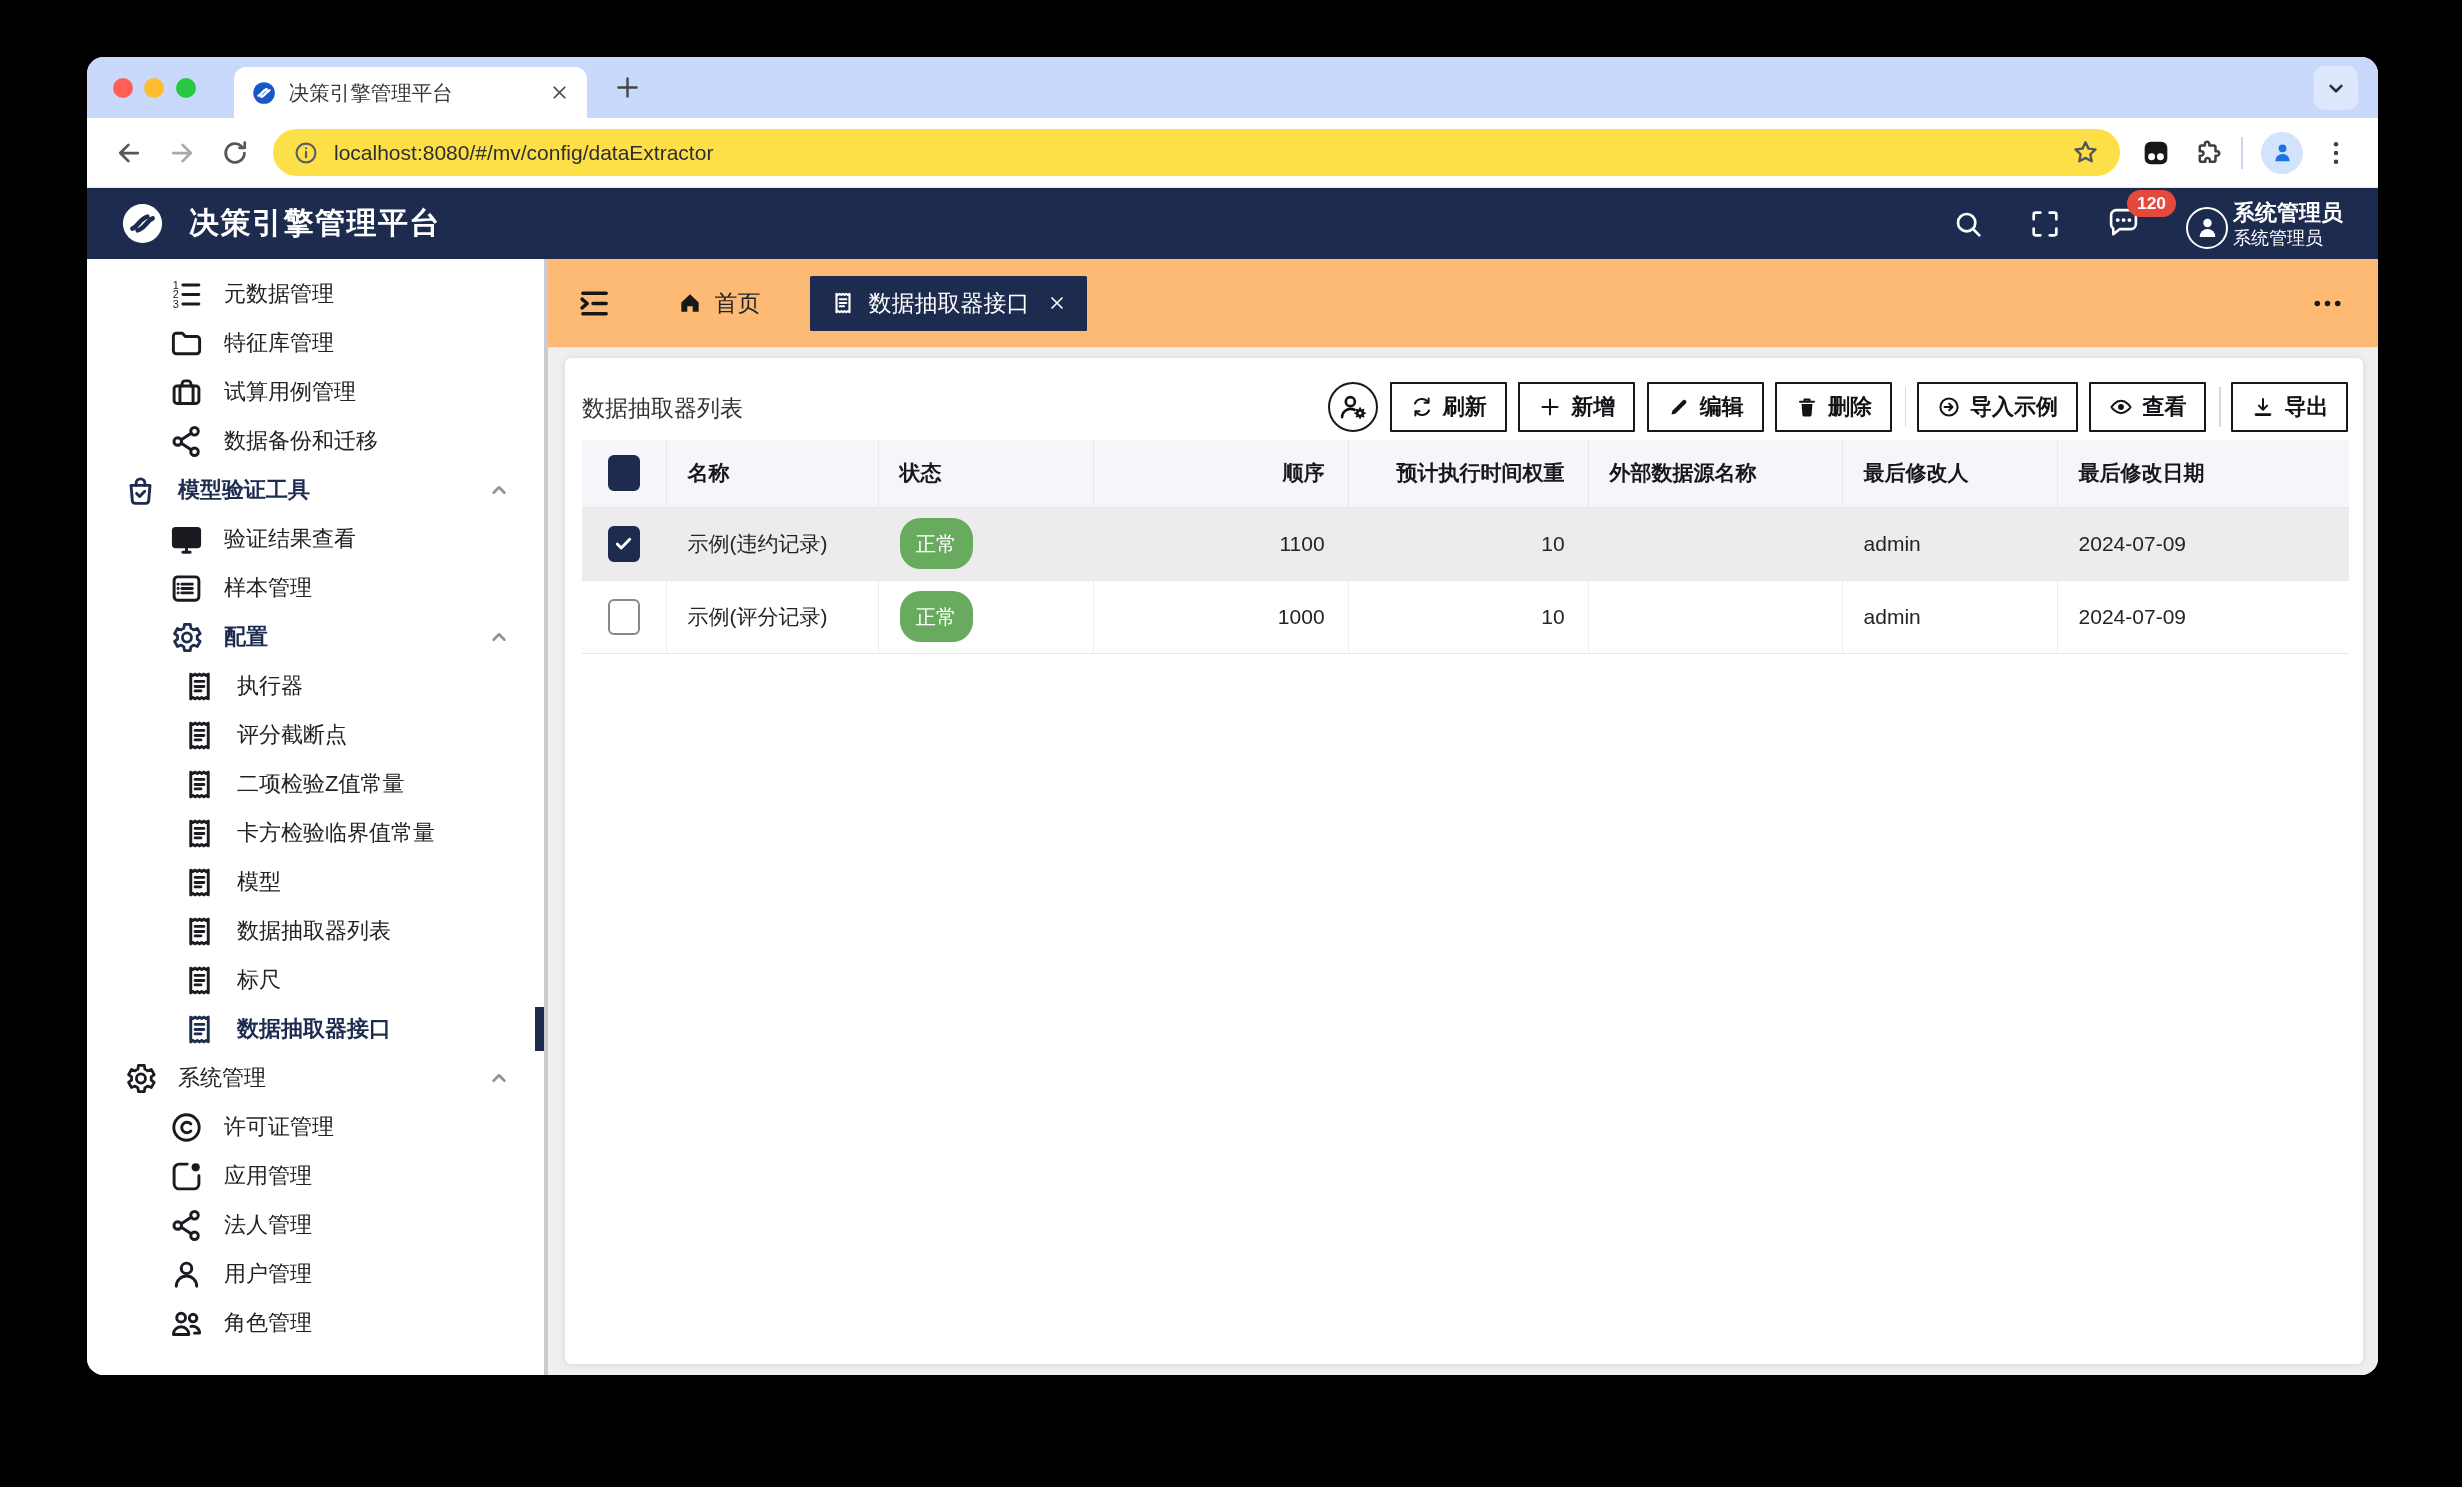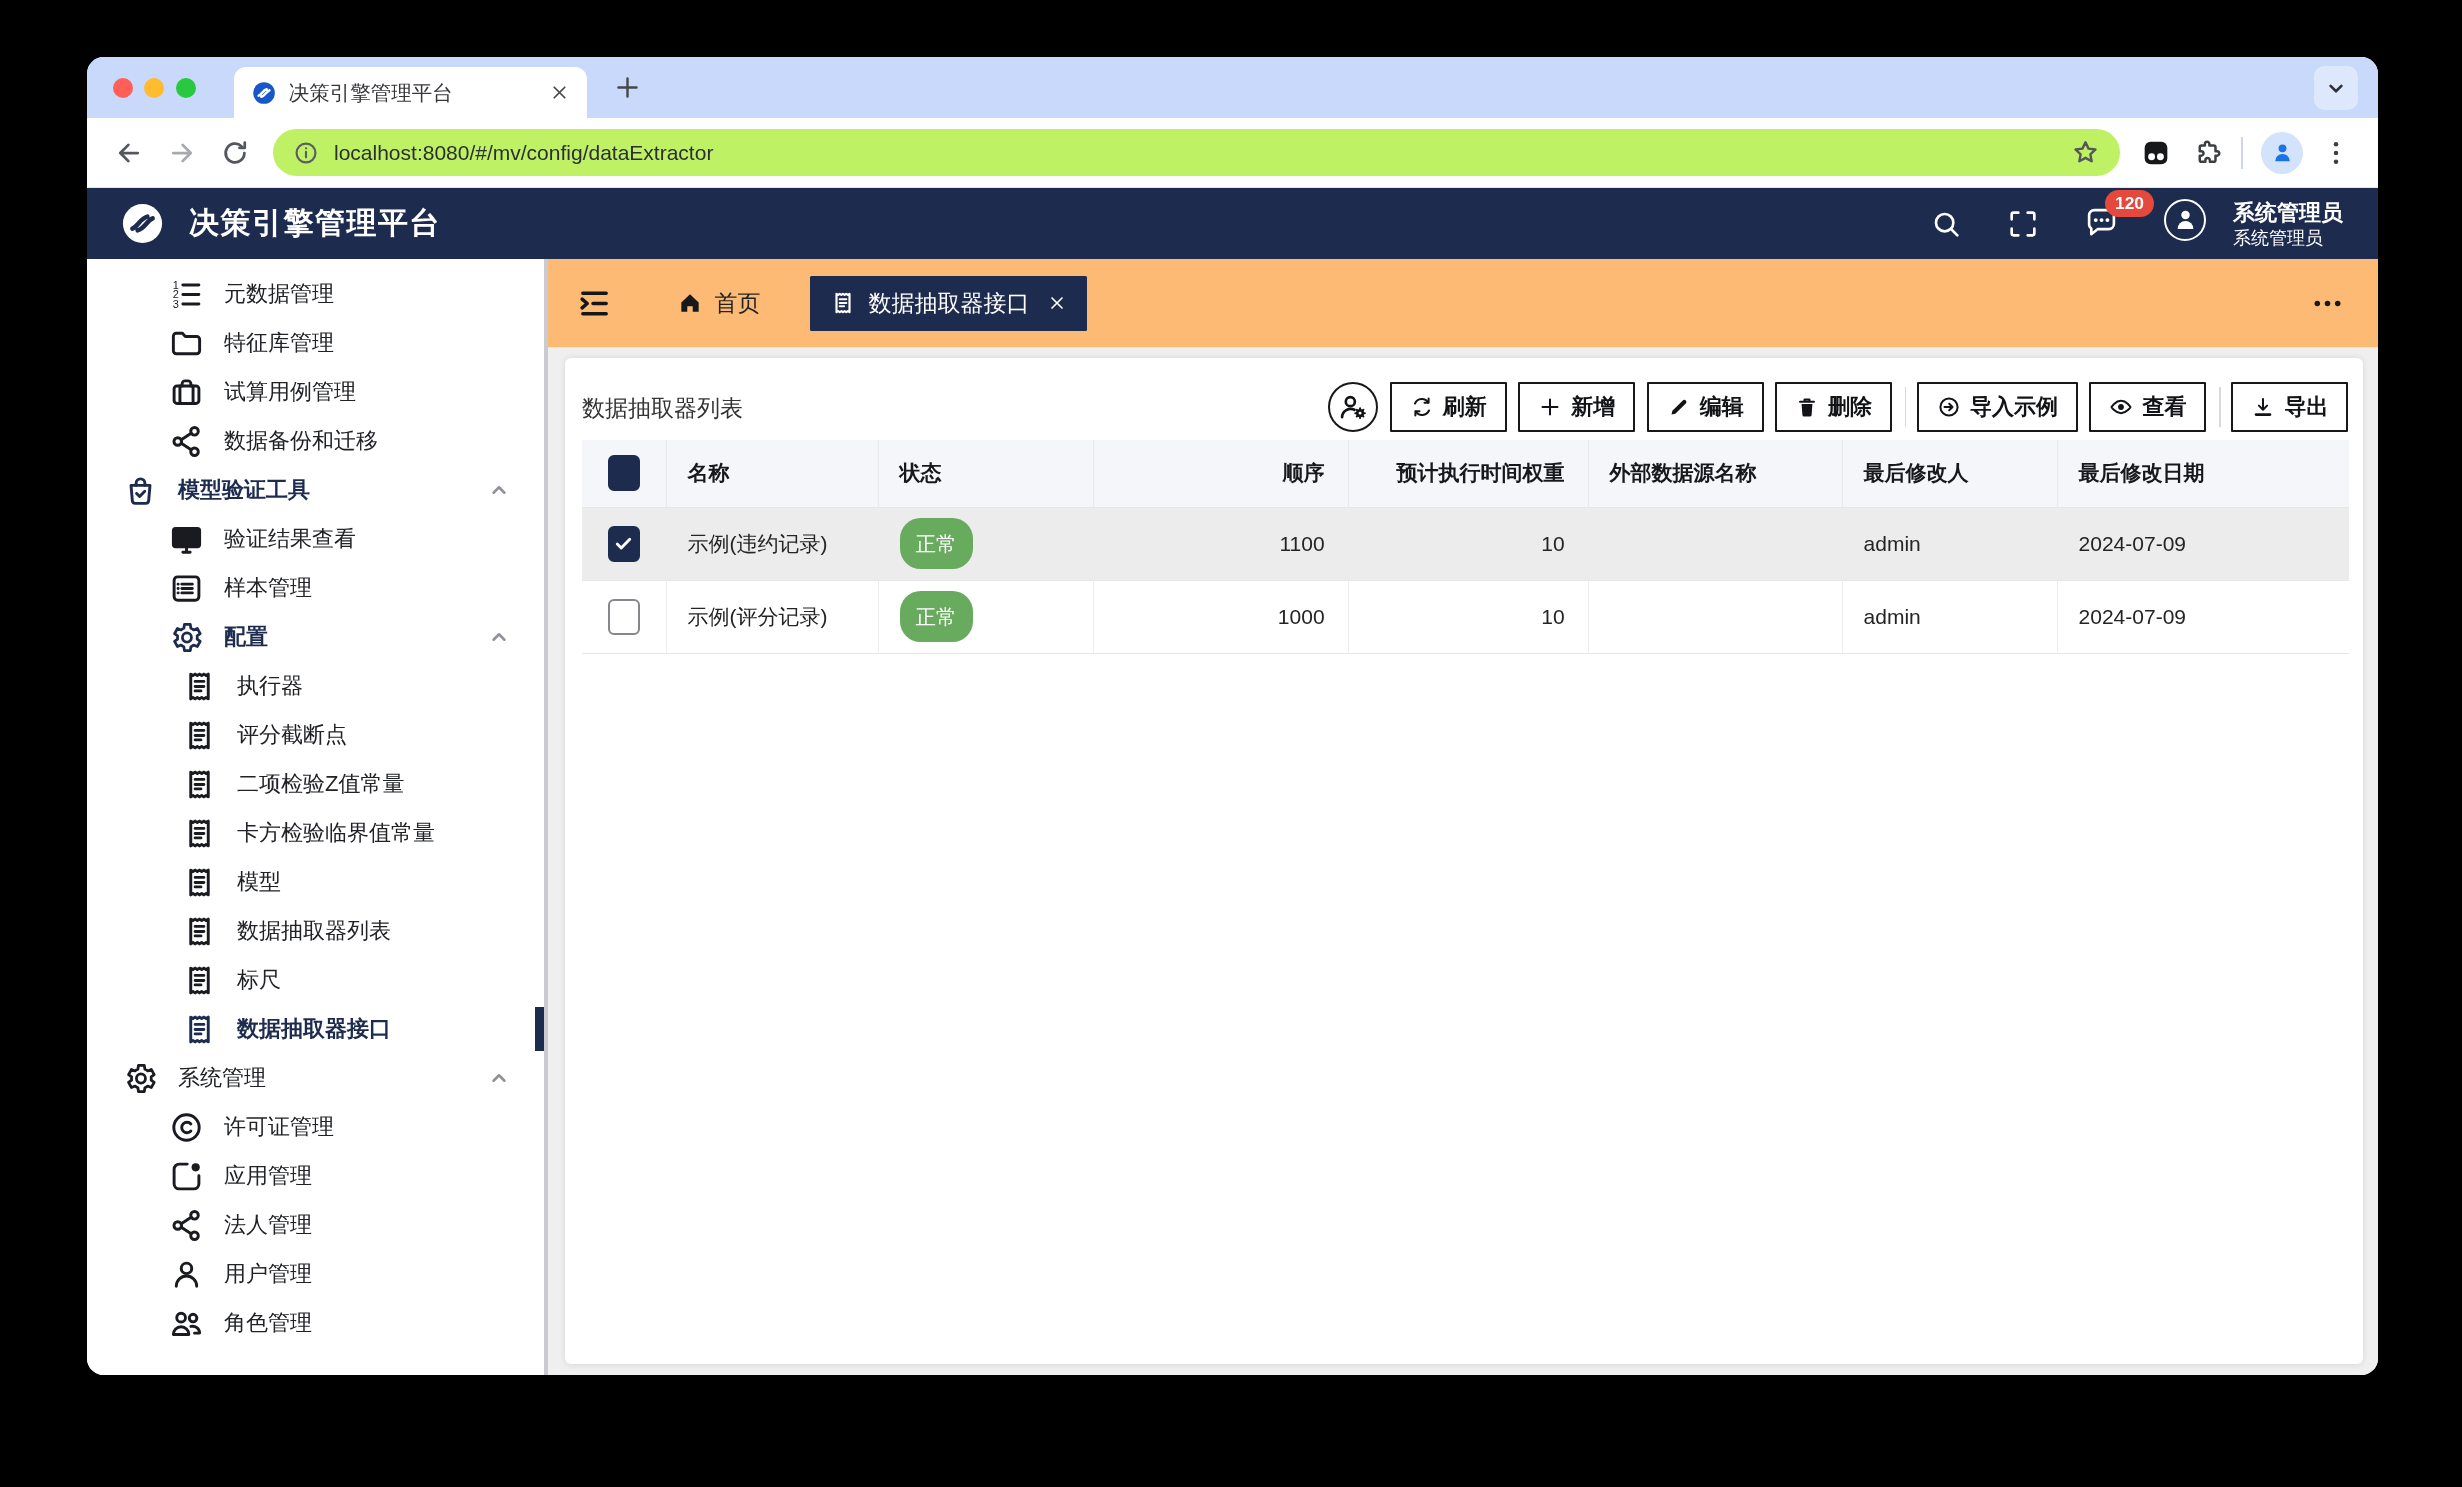--- a/index.html
+++ b/index.html
@@ -15,39 +15,39 @@
   .favicon{width:26px;height:26px;margin-right:12px;flex:none}
   .tab-title{font-size:20.5px;color:#35363a;flex:1;white-space:nowrap;overflow:hidden}
   .tab-close{width:21px;height:21px;color:#45474b;flex:none}
   .newtab{width:29px;height:29px;color:#45474b;margin-left:26px}
   .strip-chev{margin-left:auto;margin-right:20px;width:44px;height:44px;border-radius:10.6px;background:#dde8fd;display:flex;align-items:center;justify-content:center;color:#2e3033}
   .strip-chev .ic{width:26px;height:26px}
   
   .btoolbar{height:70px;background:#fff;border-bottom:1.5px solid #e4e6ea;display:flex;align-items:center;padding:0 27px;box-sizing:border-box}
   .nav-ic{width:30px;height:30px;color:#54575e;margin-right:23px;flex:none}
   .nav-ic.disabled{color:#a6a9ae}
-  .urlbar{flex:1;height:47px;background:#bef264;border-radius:23.5px;display:flex;align-items:center;padding:0 20px;margin-right:20px;min-width:0}
+  .urlbar{flex:1;height:47px;background:#fde047;border-radius:23.5px;display:flex;align-items:center;padding:0 20px;margin-right:20px;min-width:0}
   .urlbar .info{width:26px;height:26px;color:#5a5e66;margin-right:15px;flex:none}
   .url-text{font-size:21px;color:#2c2e33;white-space:nowrap;overflow:hidden;flex:1}
   .urlbar .star{width:29px;height:29px;color:#54575e;margin-left:15px;flex:none}
   .ext-ic{width:32px;height:32px;color:#17181a;margin-right:21px;flex:none}
   .puzzle-ic{width:30px;height:30px;color:#3c4043;margin-right:18px;flex:none}
   .tsep{width:2.3px;height:32px;background:#cfd3f8;margin-right:18px;flex:none}
   .b-avatar{width:42px;height:42px;border-radius:50%;background:#d4e3fc;display:flex;align-items:center;justify-content:center;color:#1a73e8;margin-right:18px;flex:none}
   .b-avatar .ic{width:27px;height:27px}
   .kebab-ic{width:30px;height:30px;color:#3c4043;flex:none}
   
   .appbar{height:71px;background:#1d2b4f;display:flex;align-items:center;padding:0 35px 0 32px;color:#fff}
   .logo{width:47px;height:47px;flex:none}
   .app-title{font-size:30px;font-weight:600;margin-left:23px;letter-spacing:1.5px;white-space:nowrap}
   .appbar-right{margin-left:auto;display:flex;align-items:center;gap:45px}
   .a-ic{width:32px;height:32px;color:#fff}
   .chat-wrap{position:relative}
   .badge{position:absolute;top:-15px;left:21px;min-width:49px;height:27px;border-radius:13.6px;background:#e5483c;color:#fff;font-size:17.4px;font-weight:600;display:flex;align-items:center;justify-content:center;padding:0 7.6px;box-sizing:border-box}
-  .user-box{display:flex;align-items:flex-start;gap:27px}
+  .user-box{display:flex;align-items:flex-end;gap:5px}
   .a-avatar{width:42px;height:42px;border:2.3px solid #fff;border-radius:50%;display:flex;align-items:center;justify-content:center;color:#fff;box-sizing:border-box}
   .a-avatar .ic{width:29px;height:29px}
   .user-name{font-size:22px;font-weight:700;line-height:28px;white-space:nowrap}
   .user-role{font-size:18px;font-weight:400;line-height:22px;white-space:nowrap}
   
   .main{display:flex;height:1117px}
   .sidebar{width:461px;flex:none;background:#fff;position:relative;padding-top:10.6px;box-sizing:border-box;overflow:hidden}
   .s-scroll{position:absolute;top:0;right:0;bottom:0;width:4.5px;background:#c9cbd0}
   .s-item{position:relative;display:flex;align-items:center;height:49px;color:#202226;cursor:pointer}
   .s-item .s-ic{width:35px;height:35px;margin-right:20px;flex:none;color:#191b20}

